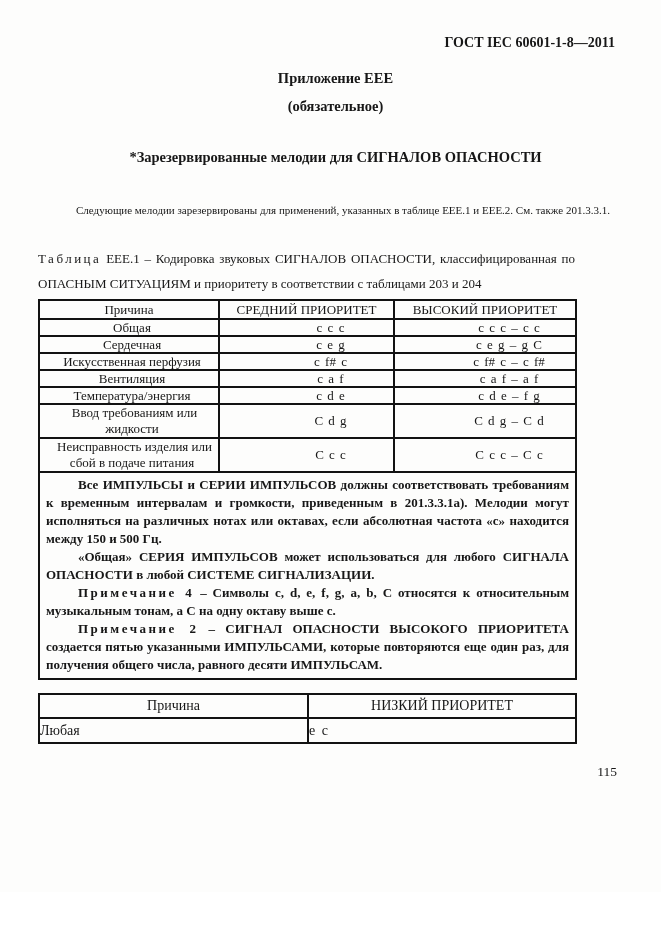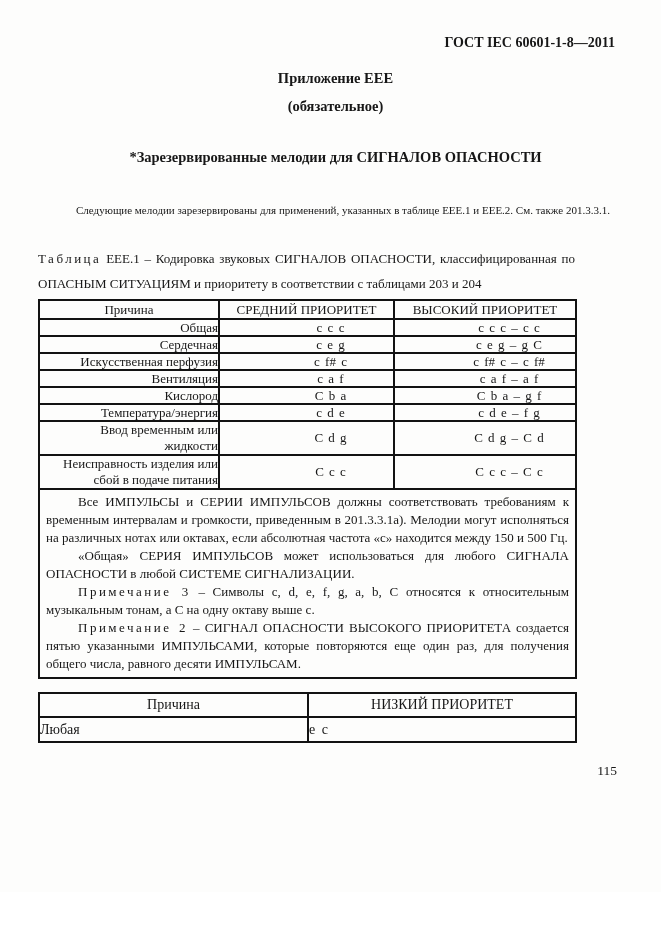--- a/index.html
+++ b/index.html
@@ -46,26 +46,26 @@
   table {
     border-collapse: collapse;
     width: 537px;
     table-layout: fixed;
   }
   th, td { border: 2px solid #121212; font-weight: normal; vertical-align: middle; }
 
   #t1 { margin-top: 3px; }
   #t1 th, #t1 td { font-size: 13px; line-height: 15px; }
   #t1 thead th { height: 19px; text-align: center; }
-  #t1 td.cause { text-align: right; padding-left: 6px; margin-left: 35px; }
+  #t1 td.cause { text-align: center; padding-left: 6px; margin-left: 35px; }
   #t1 td.mel { text-align: center; word-spacing: 2px; padding-left: 48px; }
   #t1 tr.r1 td { height: 15px; }
   #t1 tr.r2 td { height: 33px; line-height: 16px; }
   #t1 td.indent { text-indent: 5px; }
-  #t1 td.fnotes { padding: 3px 6px 4px 6px; }
+  #t1 td.fnotes { padding: 3px 6px 4px 6px; font-weight: bold; }
   .fnotes p, .noterow p {
     font-size: 13px;
     line-height: 18px;
     text-align: justify;
     text-indent: 32px;
   }
 
   #t2 { margin-top: 13px; }
   #t2 th, #t2 td { font-size: 14px; }
   #t2 thead th { height: 24px; text-align: center; }
@@ -123,44 +123,39 @@
         <td class="cause">Искусственная перфузия</td>
         <td class="mel">c f# c</td>
         <td class="mel">c f# c – c f#</td>
       </tr>
       <tr class="r1">
         <td class="cause">Вентиляция</td>
         <td class="mel">c a f</td>
         <td class="mel">c a f – a f</td>
       </tr>
       <tr class="r1">
-        <td class="cause">Кислород</td>
-        <td class="mel">C b a</td>
-        <td class="mel">C b a – g f</td>
-      </tr>
-      <tr class="r1">
         <td class="cause">Температура/энергия</td>
         <td class="mel">c d e</td>
         <td class="mel">c d e – f g</td>
       </tr>
       <tr class="r2">
-        <td class="cause indent">Ввод временным или жидкости</td>
+        <td class="cause indent">Ввод требованиям или жидкости</td>
         <td class="mel">C d g</td>
         <td class="mel">C d g – C d</td>
       </tr>
       <tr class="r2">
         <td class="cause indent">Неисправность изделия или сбой в подаче питания</td>
         <td class="mel">C c c</td>
         <td class="mel">C c c – C c</td>
       </tr>
       <tr>
         <td class="fnotes" colspan="3">
           <p>Все ИМПУЛЬСЫ и СЕРИИ ИМПУЛЬСОВ должны соответствовать требованиям к временным интервалам и громкости, приведенным в 201.3.3.1а). Мелодии могут исполняться на различных нотах или октавах, если абсолютная частота «с» находится между 150 и 500 Гц.</p>
           <p>«Общая» СЕРИЯ ИМПУЛЬСОВ может использоваться для любого СИГНАЛА ОПАСНОСТИ в любой СИСТЕМЕ СИГНАЛИЗАЦИИ.</p>
-          <p><span class="sp">Примечание 3</span> <span>– Символы c, d, e, f, g, a, b, C относятся к относительным музыкальным тонам, а C на одну октаву выше с.</span></p>
+          <p><span class="sp">Примечание 4</span> <span>– Символы c, d, e, f, g, a, b, C относятся к относительным музыкальным тонам, а C на одну октаву выше с.</span></p>
           <p><span class="sp">Примечание 2</span> <span>– СИГНАЛ ОПАСНОСТИ ВЫСОКОГО ПРИОРИТЕТА создается пятью указанными ИМПУЛЬСАМИ, которые повторяются еще один раз, для получения общего числа, равного десяти ИМПУЛЬСАМ.</span></p>
         </td>
       </tr>
     </tbody>
   </table>
 
 
   <table id="t2">
     <colgroup>
       <col style="width:269px">

